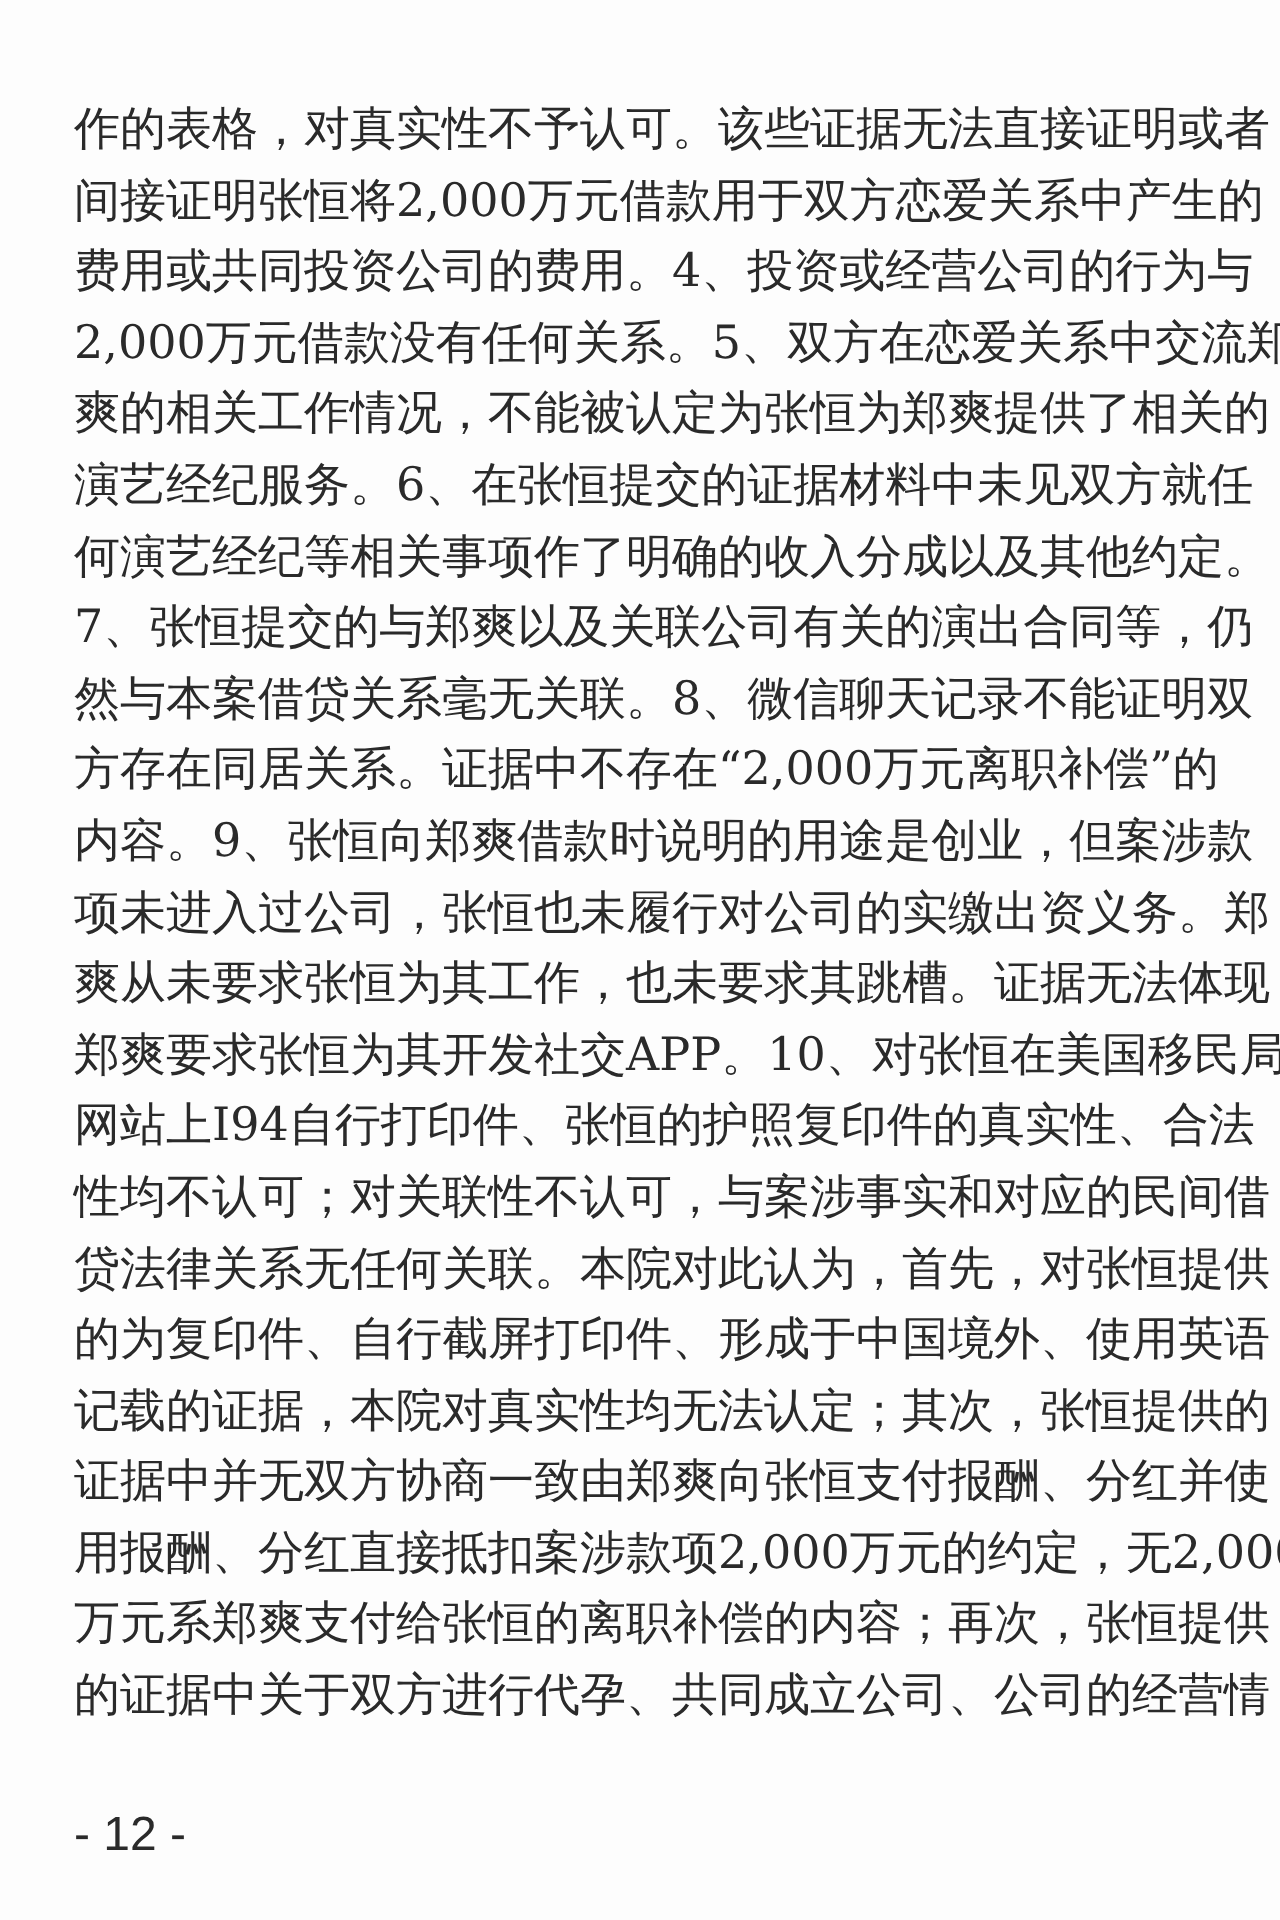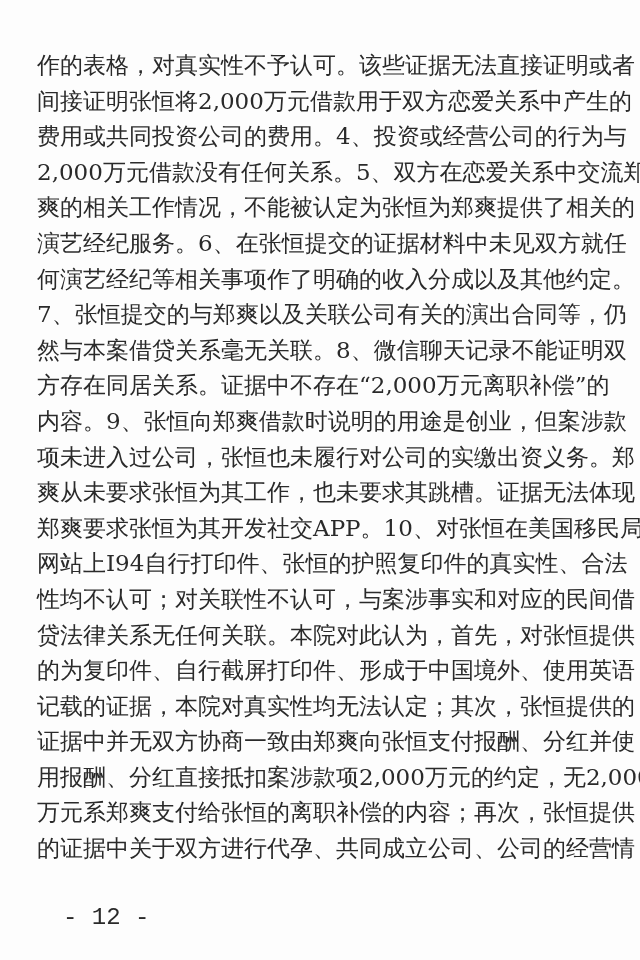--- a/index.html
+++ b/index.html
@@ -18,22 +18,22 @@
     font-family: "DejaVu Serif", "Liberation Serif", serif;
     font-size: 23px;
     color: #2a2a2a;
     white-space: nowrap;
     text-align: justify;
     text-align-last: justify;
     letter-spacing: 0;
   }
   .page-number {
     position: absolute; left: 37px; top: 904px;
-    font-family: Liberation Mono, monospace;
-    font-size: 24px; color: #2a2a2a; white-space: pre; margin-left: 26px;
+    font-family: Liberation Sans, sans-serif;
+    font-size: 24px; color: #2a2a2a; white-space: pre;
   }
 </style>
 </head>
 <body>
 
 <div class="page">
   <div class="body-text">
     <span class="line" style="display: flex; justify-content: space-between;">
         <span>作</span>
         <span>的</span>

